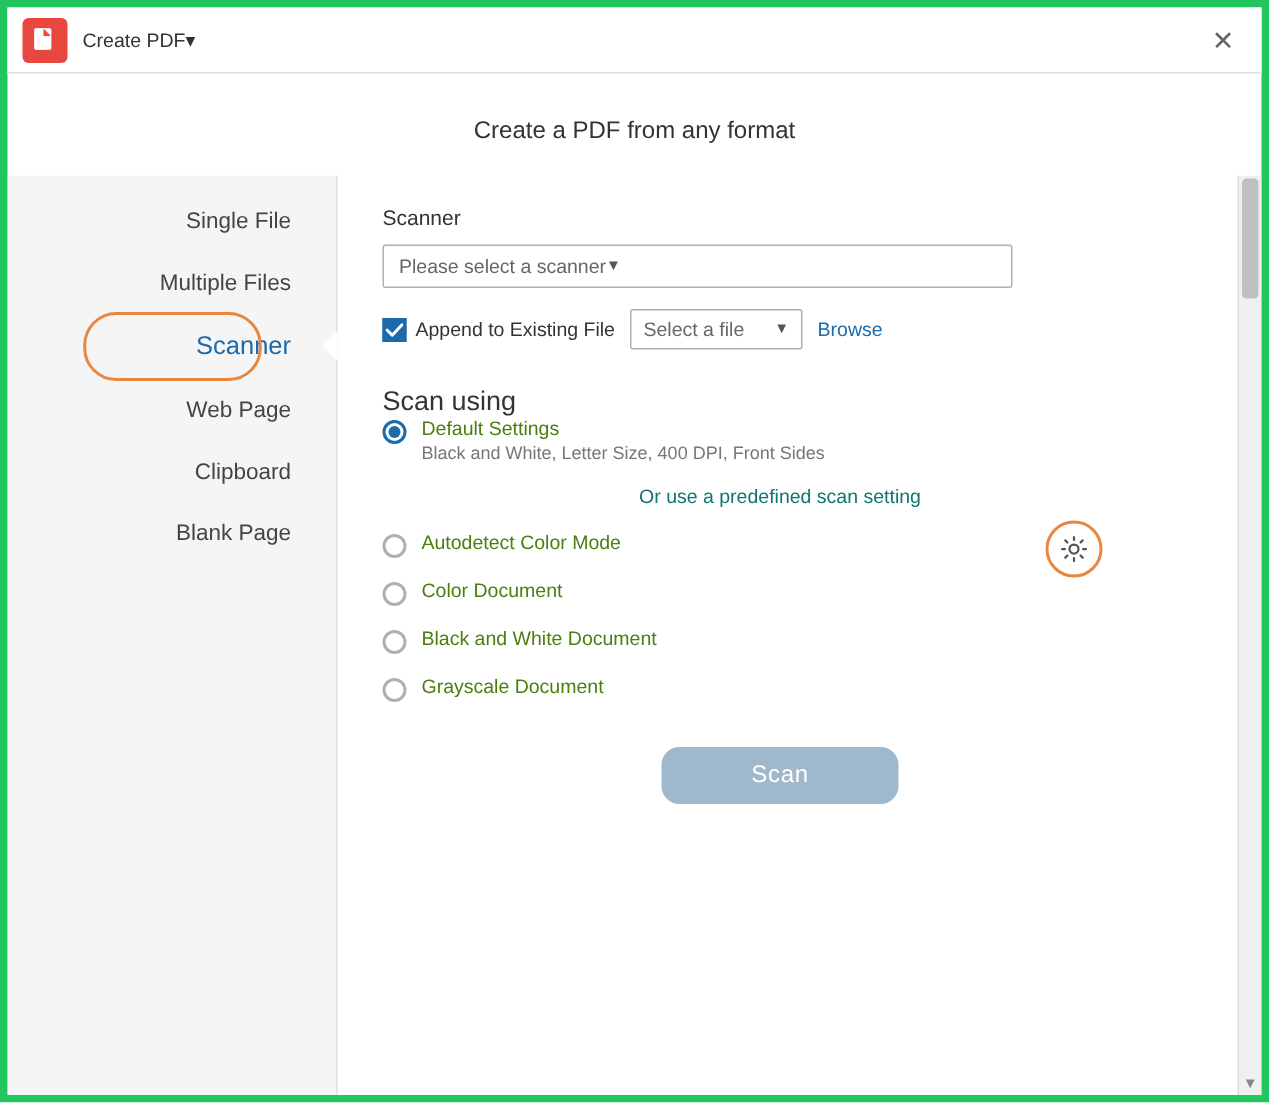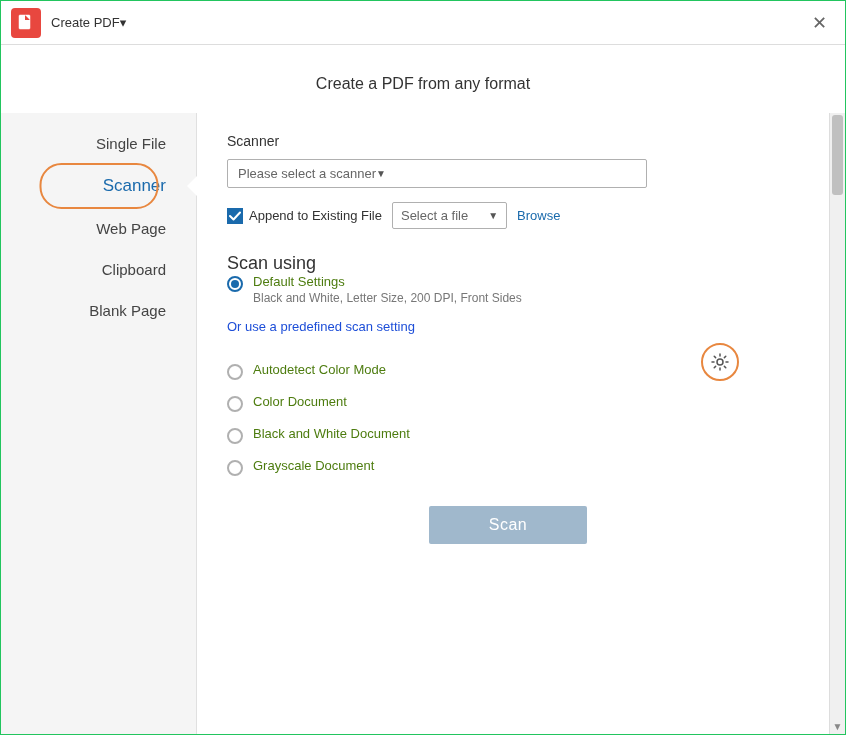--- a/index.html
+++ b/index.html
@@ -10,21 +10,21 @@
       height: 735px;
       overflow: hidden;
     }
 
     .window {
       width: 846px;
       height: 735px;
       background: #fff;
       display: flex;
       flex-direction: column;
-      border: 1px solid #22c55e;
+      border: 5px solid #22c55e;
     }
 
     .titlebar {
       display: flex;
       align-items: center;
       background: #fff;
       border-bottom: 1px solid #ddd;
       padding: 0 10px;
       height: 44px;
       flex-shrink: 0;
@@ -74,21 +74,21 @@
       flex-shrink: 0;
     }
 
     .content-area {
       display: flex;
       flex: 1;
       overflow: hidden;
     }
 
     .sidebar {
-      width: 196px;
+      width: 220px;
       flex-shrink: 0;
       background: #f5f5f5;
       display: flex;
       flex-direction: column;
       align-items: flex-end;
       padding: 10px 0;
       border-right: 1px solid #e0e0e0;
     }
 
     .sidebar-item {
@@ -310,33 +310,34 @@
       display: flex;
       align-items: center;
       justify-content: center;
       color: #555;
       font-size: 18px;
       cursor: pointer;
     }
 
     .predefined-label {
       font-size: 13px;
-      color: #1d4ed8;
-      margin-bottom: 28px;
+      color: #0f766e;
+      margin-bottom: 16px;
+      text-align: center;
     }
 
     .scan-button {
       display: block;
       margin: 30px auto 0 auto;
       padding: 10px 60px;
       background: #a0b8cc;
       color: white;
       font-size: 16px;
       border: none;
-      border-radius: 2px;
+      border-radius: 12px;
       cursor: pointer;
       letter-spacing: 0.5px;
     }
   </style>
 </head>
 <body>
 
 <div class="window">
 
   <div class="titlebar">
@@ -353,20 +354,23 @@
 
   <div class="main-content">
     <h1 class="page-heading">Create a PDF from any format</h1>
 
     <div class="content-area">
 
       <div class="sidebar">
         <div class="sidebar-item">
           <span>Single File</span>
         </div>
+        <div class="sidebar-item">
+          <span>Multiple Files</span>
+        </div>
         <div class="sidebar-item active">
           <span>Scanner</span>
         </div>
         <div class="sidebar-item">
           <span>Web Page</span>
         </div>
         <div class="sidebar-item">
           <span>Clipboard</span>
         </div>
         <div class="sidebar-item">
@@ -400,21 +404,21 @@
           <a class="browse-link">Browse</a>
         </div>
 
         <div style="position:relative;">
           <div class="scan-using-label">Scan using</div>
 
           <div class="radio-option">
             <div class="radio-btn checked"></div>
             <div>
               <div class="radio-text-primary">Default Settings</div>
-              <div class="radio-text-secondary">Black and White, Letter Size, 200 DPI, Front Sides</div>
+              <div class="radio-text-secondary">Black and White, Letter Size, 400 DPI, Front Sides</div>
             </div>
           </div>
 
           <div class="gear-icon-circle">
             <svg width="20" height="20" viewBox="0 0 20 20" fill="none">
               <circle cx="10" cy="10" r="3" stroke="#555" stroke-width="1.5"></circle>
               <path d="M10 2v2M10 16v2M2 10h2M16 10h2M4.22 4.22l1.41 1.41M14.37 14.37l1.41 1.41M4.22 15.78l1.41-1.41M14.37 5.63l1.41-1.41" stroke="#555" stroke-width="1.5" stroke-linecap="round"></path>
             </svg>
           </div>
         </div>

